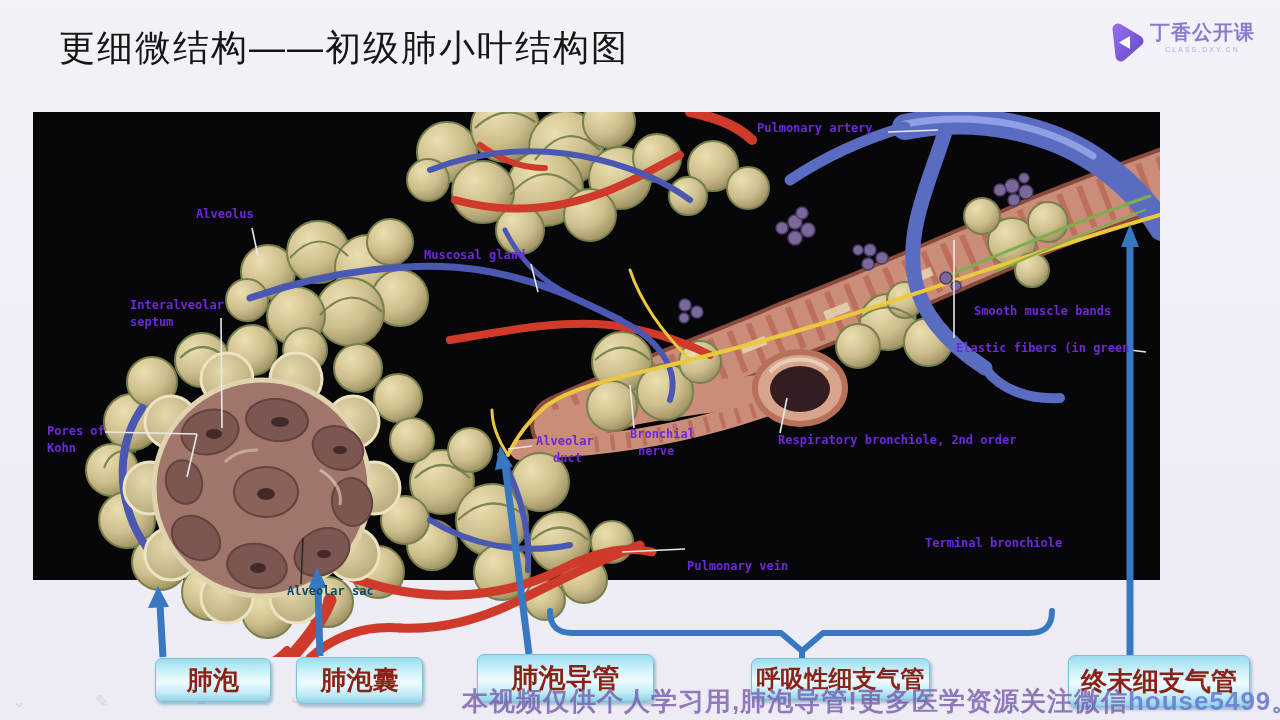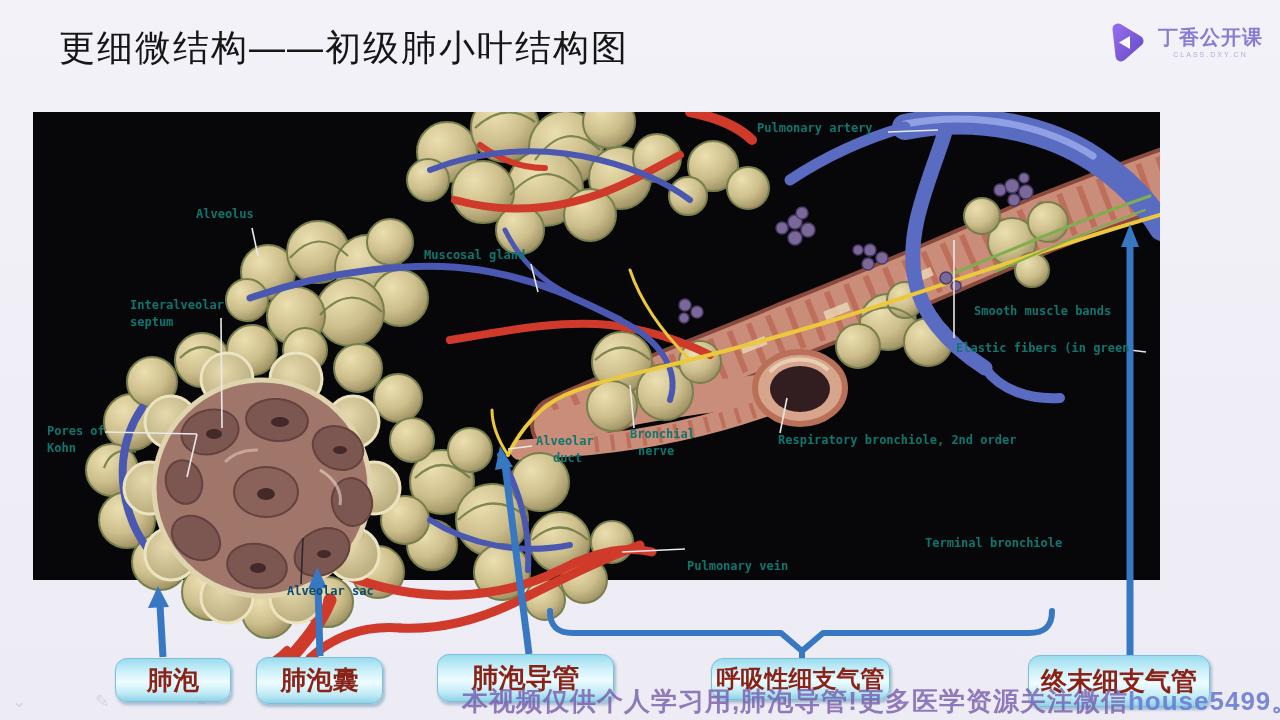--- a/index.html
+++ b/index.html
@@ -1,28 +1,28 @@
 <!DOCTYPE html>
 <html><head>
 <meta charset="utf-8">
 <style>
   html,body{margin:0;padding:0;width:1280px;height:720px;overflow:hidden;}
   body{position:relative;background:linear-gradient(180deg,#f3f2f9 0%,#efeef6 60%,#edecf5 100%);font-family:"Liberation Sans",sans-serif;}
   .page-title{position:absolute;left:59px;top:24px;font-size:36px;font-weight:normal;color:#161616;letter-spacing:2px;z-index:5;white-space:nowrap;}
-  .logo{position:absolute;left:1106px;top:22px;display:flex;align-items:center;gap:12px;z-index:5;}
+  .logo{position:absolute;left:1106px;top:22px;display:flex;gap:4px;z-index:5;}
   .logo-text{display:flex;flex-direction:column;line-height:1;}
   .logo-brand{font-size:20px;font-weight:bold;color:#8a7ad2;letter-spacing:1px;}
   .logo-sub{font-size:7px;color:#b4aade;letter-spacing:2px;margin-top:4px;align-self:center;}
   svg.art{position:absolute;left:0;top:0;z-index:1;}
-  .lbl{position:absolute;font-family:"DejaVu Sans Mono",monospace;font-weight:bold;font-size:12px;color:#0f766e;white-space:nowrap;z-index:3;}
+  .lbl{position:absolute;font-family:"DejaVu Sans Mono",monospace;font-weight:bold;font-size:12px;color:#6d28d9;white-space:nowrap;z-index:3;}
   .lbl.dark{color:#0c4a6e;}
   .callout{position:absolute;display:flex;align-items:center;justify-content:center;
     background:linear-gradient(180deg,#9adcef 0%,#cdf1f9 30%,#eefcff 55%,#bfeaf5 82%,#90d3e8 100%);
-    border:1px solid #7cc0da;border-radius:12px;box-shadow:1.5px 2.5px 3px rgba(110,150,175,.55);
-    color:#8b2218;font-weight:bold;z-index:4;white-space:nowrap;}
+    border:1px solid #7cc0da;border-radius:7px;box-shadow:1.5px 2.5px 3px rgba(110,150,175,.55);
+    color:#8b2218;font-weight:bold;z-index:4;white-space:nowrap;margin-left:40px;}
   .watermark{position:absolute;left:462px;top:684px;font-size:26px;font-weight:bold;
     color:rgba(116,88,170,.78);letter-spacing:1px;z-index:6;white-space:nowrap;}
   .watermark .wm2{color:rgba(106,125,212,.9);font-weight:bold;}
   .ptool{position:absolute;top:691px;font-size:17px;color:#c2c2cc;opacity:.55;z-index:2;}
 </style>
 </head>
 <body>
 
 <div class="page-title">更细微结构——初级肺小叶结构图</div>
 

